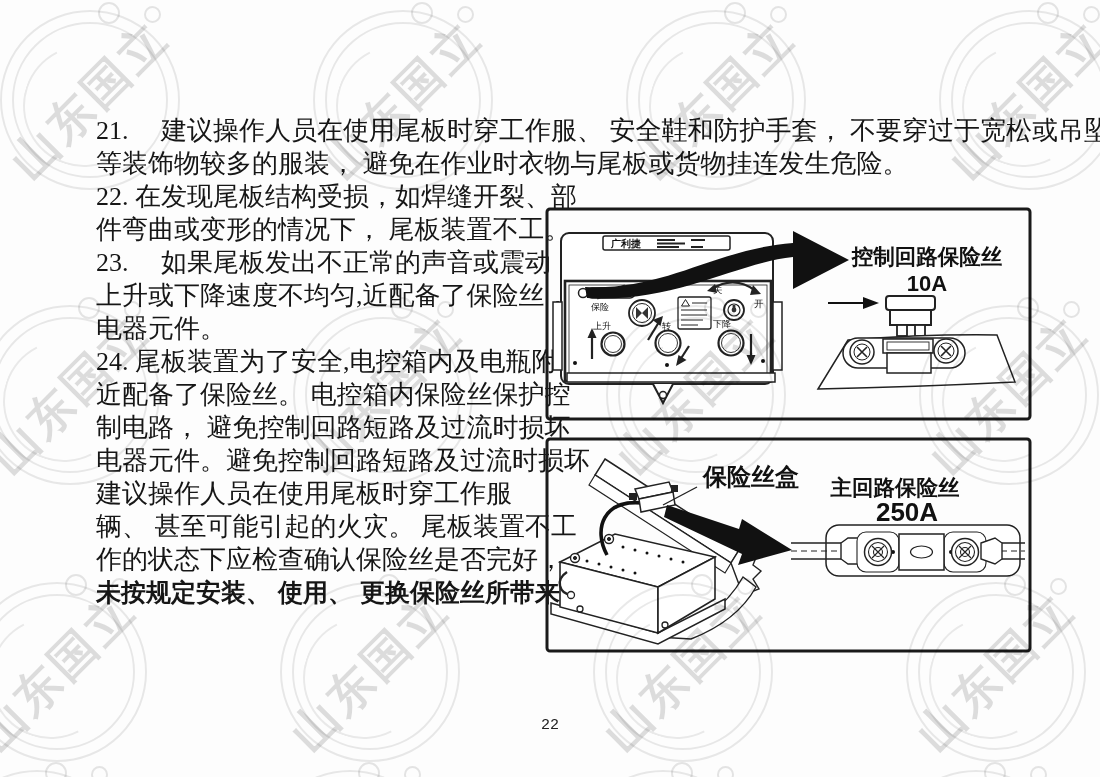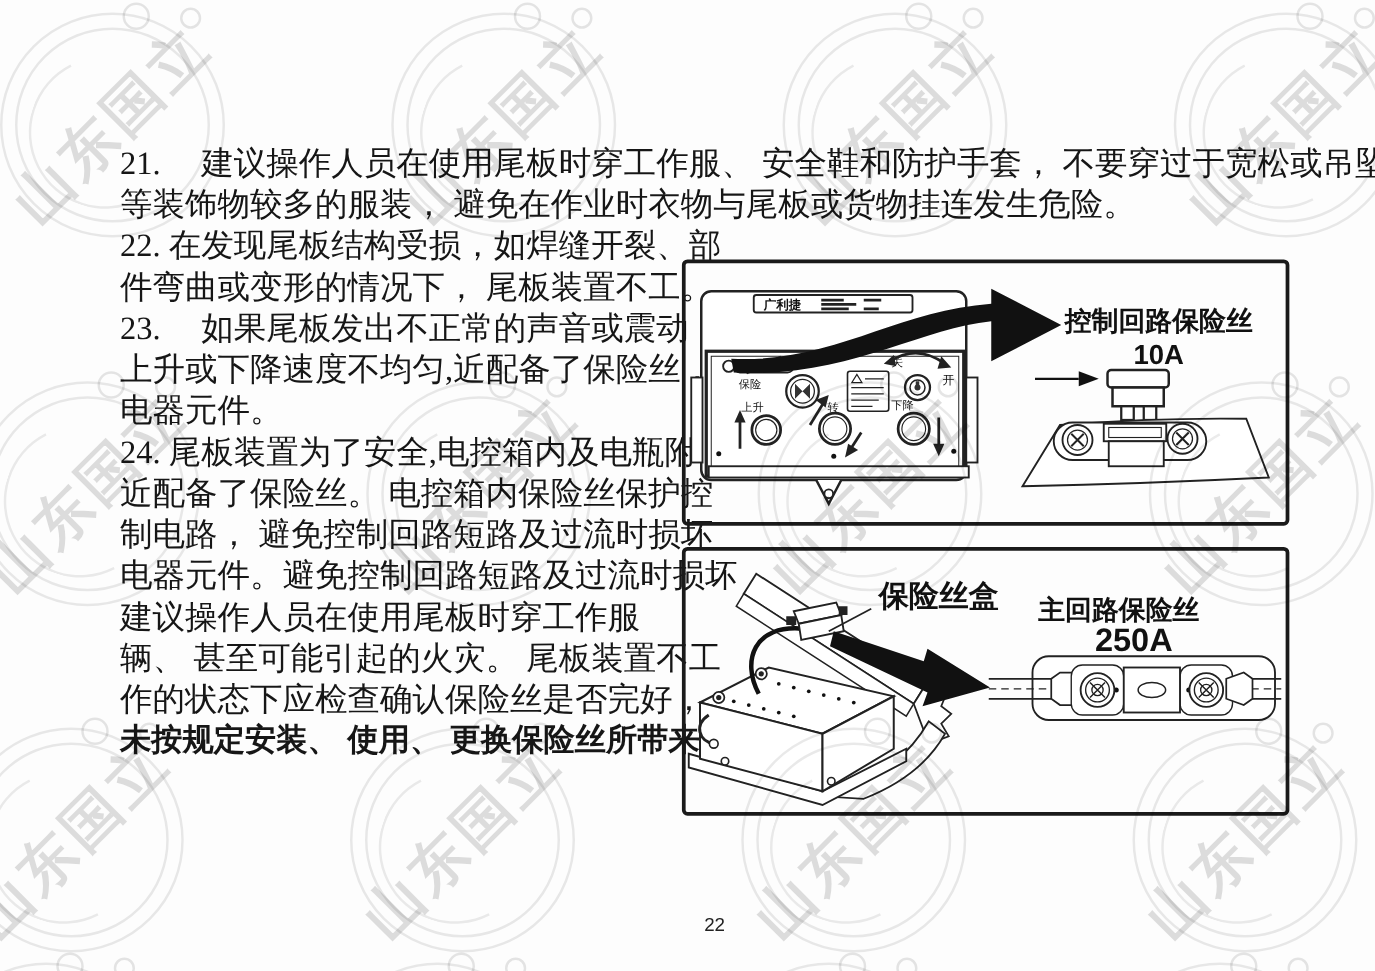--- a/index.html
+++ b/index.html
@@ -30,23 +30,23 @@
   
   .diagram{position:absolute;z-index:3;}
   #diagram1{left:545px;top:207px;}
   #diagram2{left:545px;top:437px;}
   svg text{fill:#111;}
   .cjk-label{font-family:"Liberation Serif","DejaVu Serif",serif;font-weight:bold;}
   .rating{font-family:"Liberation Sans","DejaVu Sans",sans-serif;font-weight:bold;}
   .tiny{font-family:"Liberation Serif","DejaVu Serif",serif;}
 
   
-  #page-number{position:absolute;left:520px;top:732px;width:60px;text-align:right;
+  #page-number{position:absolute;left:520px;top:717px;width:60px;text-align:center;
                font-size:15px;color:#222;z-index:2;
-               font-family:Liberation Sans, sans-serif;}
+               font-family:Liberation Mono, monospace;}
 </style>
 </head>
 <body>
 
 <div id="page">
 
   <div id="watermark-layer">
       <div class="wm-tile" style="left: 90px; top: 100px;">
         <div class="wm-ring r1"></div>
         <div class="wm-ring r2"></div>

